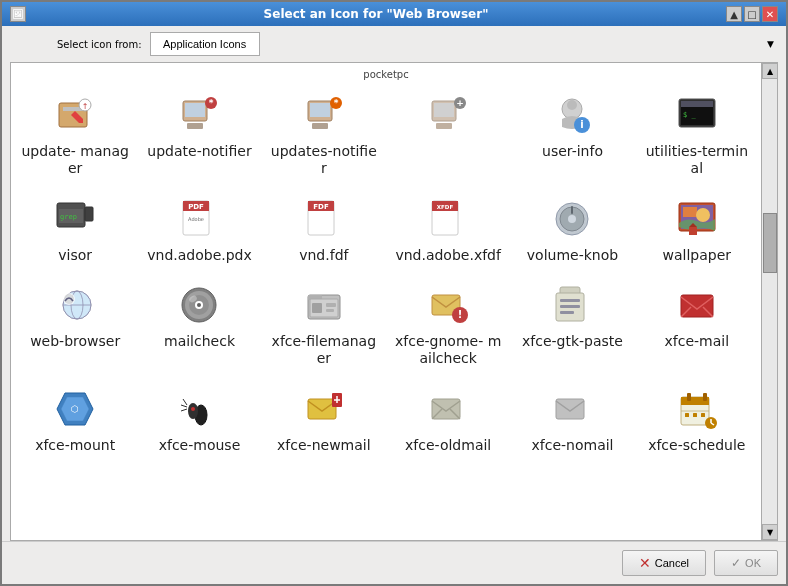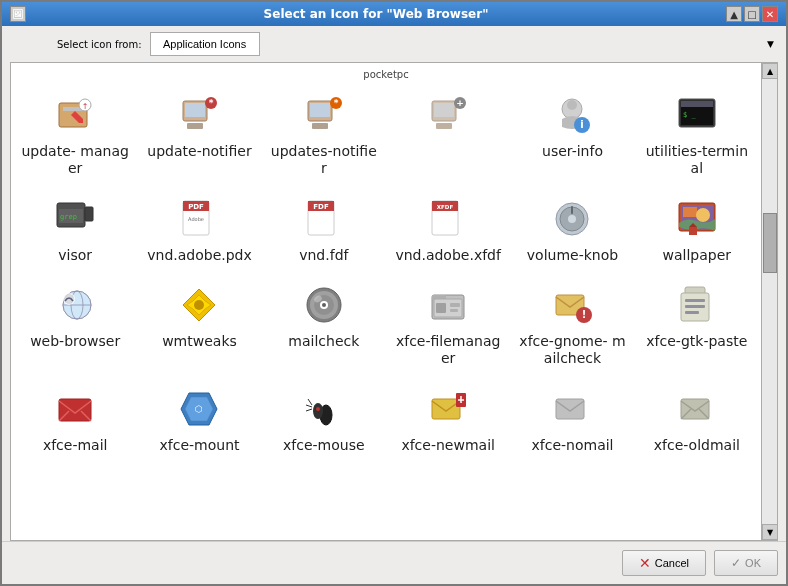--- a/index.html
+++ b/index.html
@@ -358,30 +358,20 @@
       <circle cx="14" cy="14" r="6" fill="white" opacity="0.7"></circle>
       <ellipse cx="14" cy="14" rx="5" ry="5" fill="#c0c0c0" opacity="0.5"></ellipse>
       <path d="M10 16 Q14 10 18 16" fill="none" stroke="#606080" stroke-width="1.5"></path>
     </svg>
             </div>
             <div class="icon-label">web-browser</div>
           </div>
           <div class="icon-item">
             <div class="icon-img">
               <svg viewBox="0 0 40 40" width="40" height="40">
-      <polygon points="20,4 28,12 36,20 28,28 20,36 12,28 4,20 12,12" fill="#f0c000" stroke="#c09000" stroke-width="1"></polygon>
-      <polygon points="20,10 26,16 32,20 26,24 20,30 14,24 8,20 14,16" fill="#ffd800" stroke="#c09000" stroke-width="0.5"></polygon>
-      <circle cx="20" cy="20" r="5" fill="#c09000"></circle>
-    </svg>
-            </div>
-            <div class="icon-label">wmtweaks</div>
-          </div>
-          <div class="icon-item">
-            <div class="icon-img">
-              <svg viewBox="0 0 40 40" width="40" height="40">
       <circle cx="20" cy="20" r="17" fill="#808080" stroke="#606060" stroke-width="1"></circle>
       <circle cx="20" cy="20" r="14" fill="#a0a0a0"></circle>
       <circle cx="20" cy="20" r="10" fill="#909090"></circle>
       <circle cx="20" cy="20" r="4" fill="white"></circle>
       <circle cx="20" cy="20" r="2" fill="#606060"></circle>
       <ellipse cx="14" cy="14" rx="4" ry="3" fill="white" opacity="0.3" transform="rotate(-30 14 14)"></ellipse>
     </svg>
             </div>
             <div class="icon-label">mailcheck</div>
           </div>
@@ -464,36 +454,54 @@
       <rect x="28" y="4" width="10" height="14" rx="1" fill="#c03030"></rect>
       <line x1="33" y1="7" x2="33" y2="14" stroke="white" stroke-width="1.5"></line>
       <line x1="30" y1="11" x2="36" y2="11" stroke="white" stroke-width="1.5"></line>
     </svg>
             </div>
             <div class="icon-label">xfce-newmail</div>
           </div>
           <div class="icon-item">
             <div class="icon-img">
               <svg viewBox="0 0 40 40" width="40" height="40">
-      <rect x="4" y="10" width="28" height="20" rx="2" fill="#c0c0c0" stroke="#a0a0a0" stroke-width="1"></rect>
-      <path d="M4 12 L18 22 L32 12" fill="none" stroke="#a0a0a0" stroke-width="1.5"></path>
-    </svg>
-            </div>
-            <div class="icon-label">xfce-nomail</div>
-          </div>
-          <div class="icon-item">
-            <div class="icon-img">
-              <svg viewBox="0 0 40 40" width="40" height="40">
       <rect x="4" y="10" width="28" height="20" rx="2" fill="#c0c0b0" stroke="#a0a090" stroke-width="1"></rect>
       <path d="M4 12 L18 22 L32 12" fill="none" stroke="#a0a090" stroke-width="1.5"></path>
       <path d="M4 30 L14 20" fill="none" stroke="#a0a090" stroke-width="1.5"></path>
       <path d="M32 30 L22 20" fill="none" stroke="#a0a090" stroke-width="1.5"></path>
     </svg>
             </div>
             <div class="icon-label">xfce-oldmail</div>
+          </div>
+          <div class="icon-item">
+            <div class="icon-img">
+              <svg viewBox="0 0 40 40" width="40" height="40">
+      <rect x="4" y="10" width="28" height="20" rx="2" fill="#c0c0c0" stroke="#a0a0a0" stroke-width="1"></rect>
+      <path d="M4 12 L18 22 L32 12" fill="none" stroke="#a0a0a0" stroke-width="1.5"></path>
+    </svg>
+            </div>
+            <div class="icon-label">xfce-nomail</div>
+          </div>
+          <div class="icon-item">
+            <div class="icon-img">
+              <svg viewBox="0 0 40 40" width="40" height="40">
+      <rect x="4" y="8" width="28" height="28" rx="2" fill="#f0f0e0" stroke="#c0b080" stroke-width="1"></rect>
+      <rect x="4" y="8" width="28" height="8" fill="#c08000"></rect>
+      <rect x="10" y="4" width="4" height="8" rx="1" fill="#a06000"></rect>
+      <rect x="26" y="4" width="4" height="8" rx="1" fill="#a06000"></rect>
+      <line x1="4" y1="22" x2="32" y2="22" stroke="#c0b080" stroke-width="0.8"></line>
+      <rect x="8" y="24" width="4" height="4" rx="0.5" fill="#c08000"></rect>
+      <rect x="16" y="24" width="4" height="4" rx="0.5" fill="#c08000"></rect>
+      <rect x="24" y="24" width="4" height="4" rx="0.5" fill="#c08000"></rect>
+      <circle cx="34" cy="34" r="6" fill="#c08000"></circle>
+      <line x1="34" y1="30" x2="34" y2="34" stroke="white" stroke-width="1.5"></line>
+      <line x1="34" y1="34" x2="37" y2="36" stroke="white" stroke-width="1.5"></line>
+    </svg>
+            </div>
+            <div class="icon-label">xfce-schedule</div>
           </div>
         </div>
     </div>
     <div class="scrollbar">
       <div class="scrollbar-btn">▲</div>
       <div class="scrollbar-track">
         <div class="scrollbar-thumb"></div>
       </div>
       <div class="scrollbar-btn">▼</div>
     </div>

